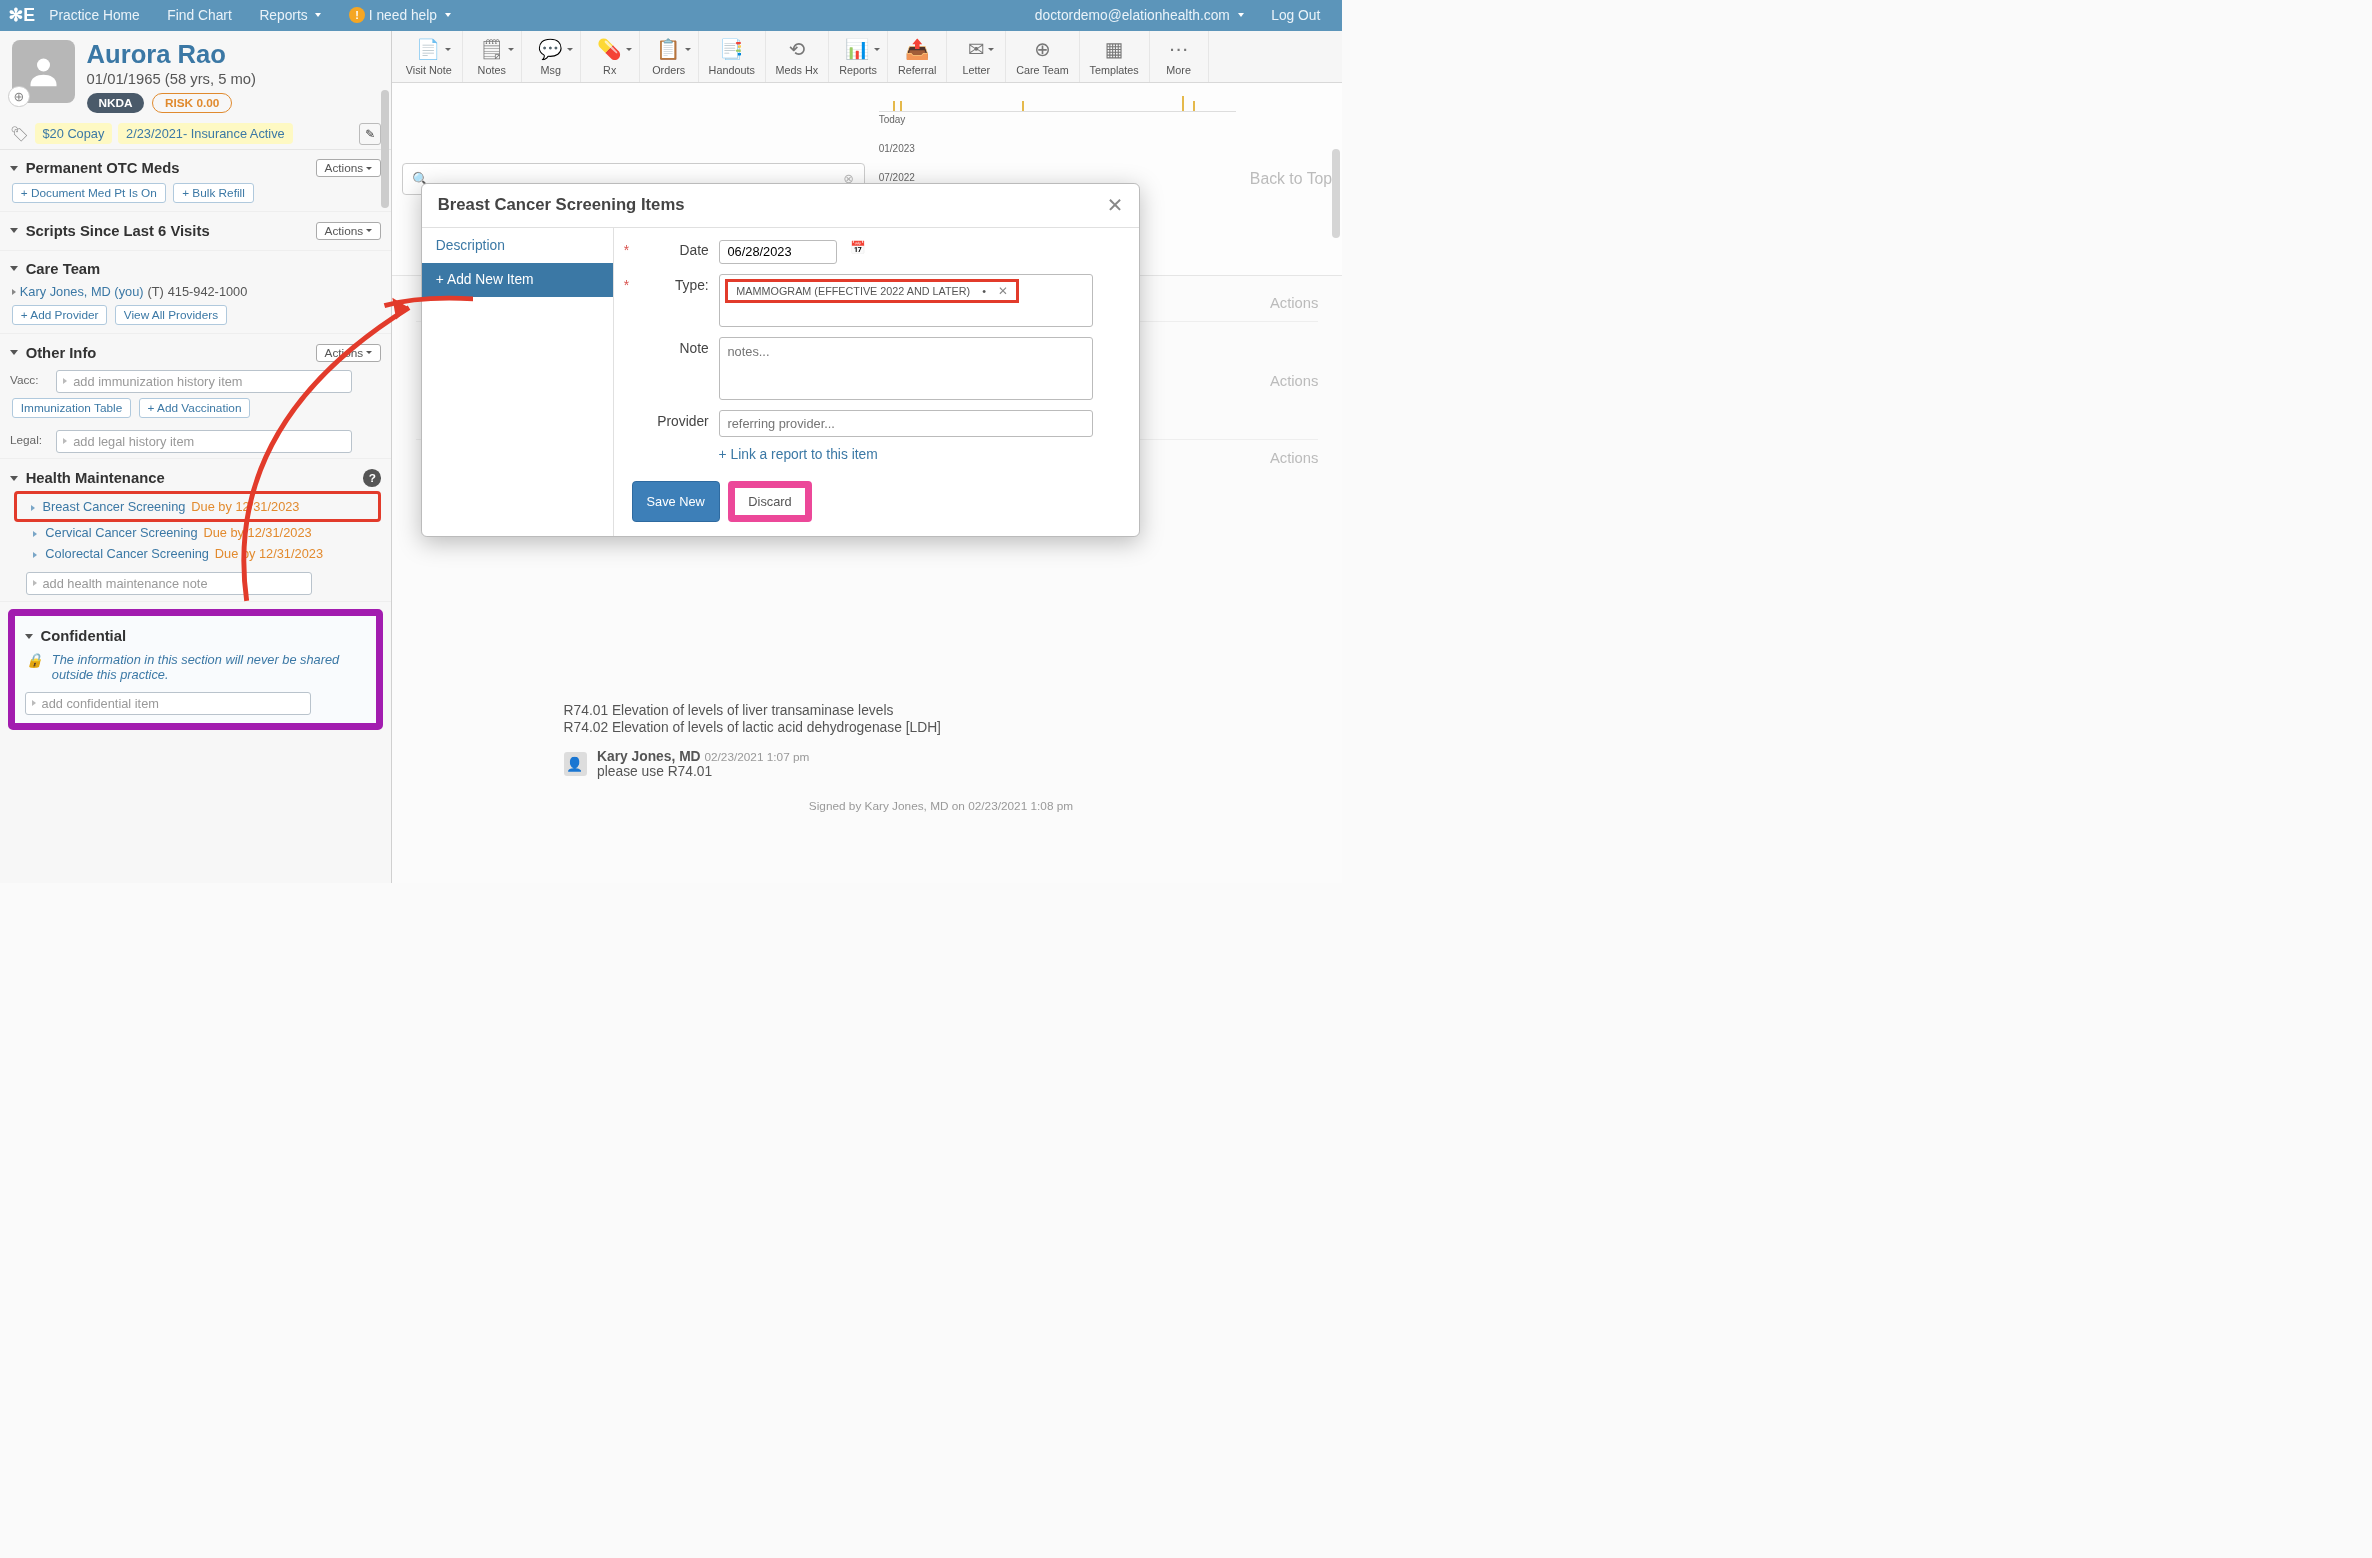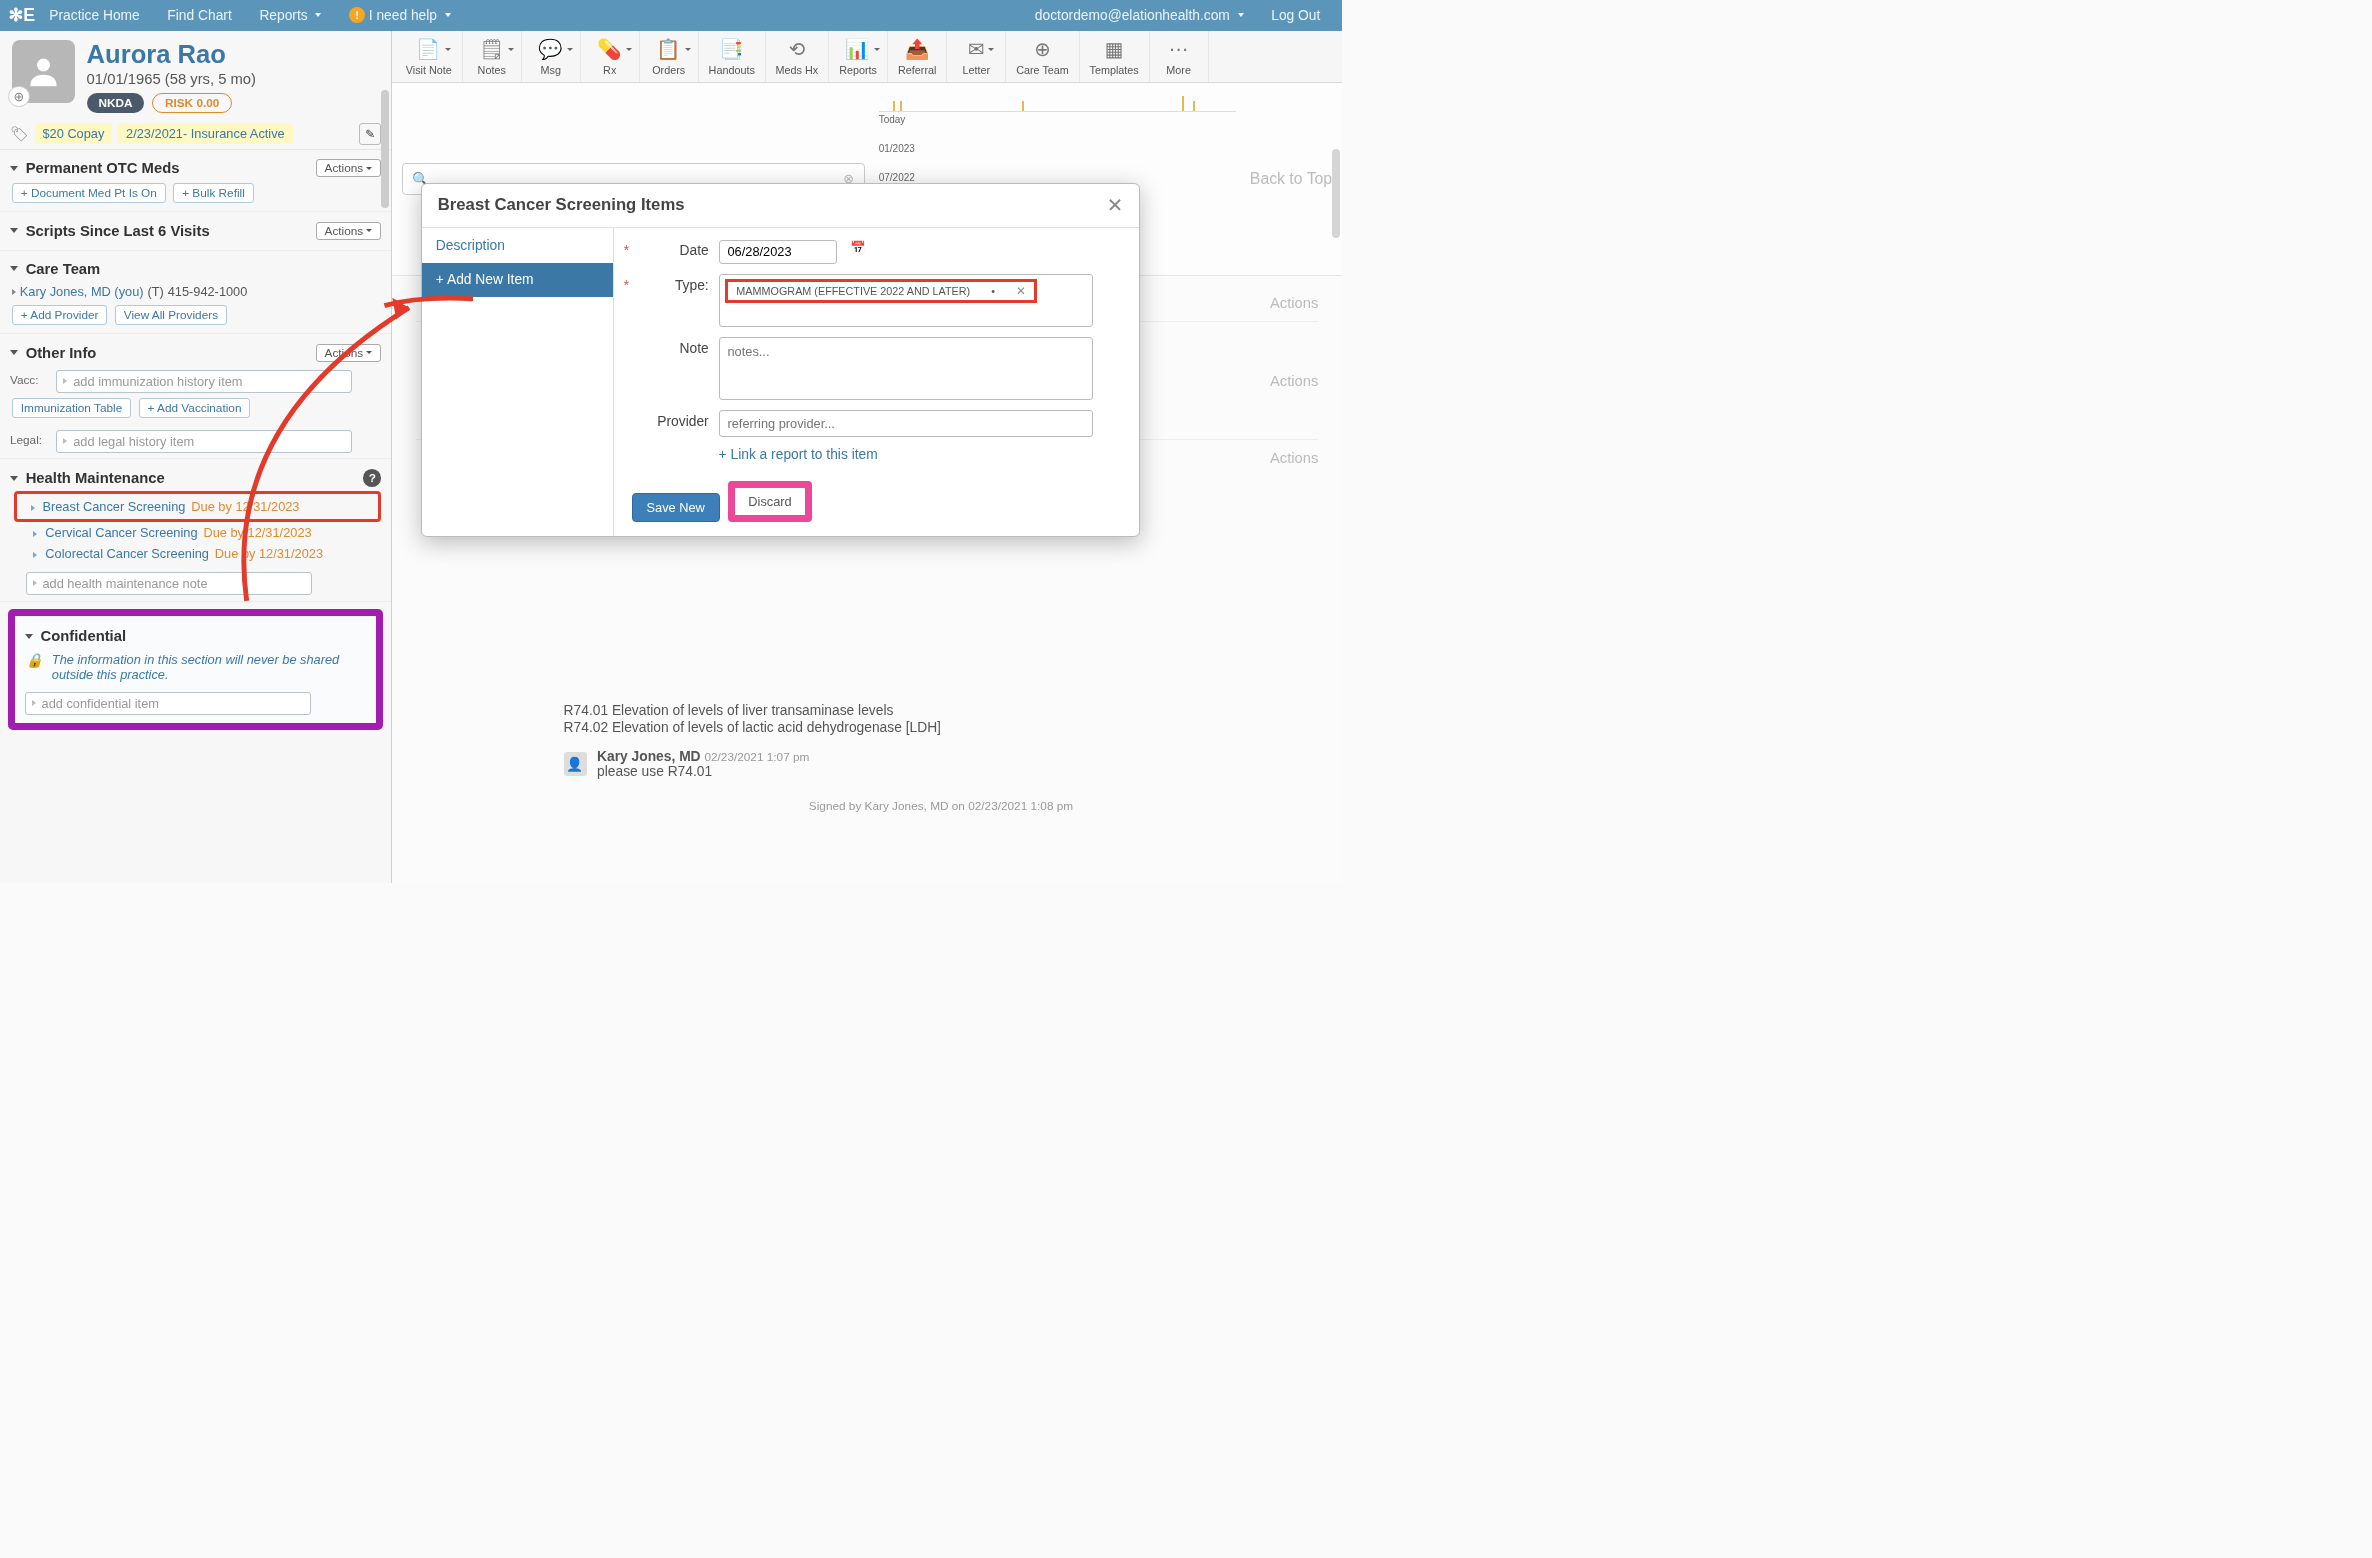--- a/index.html
+++ b/index.html
@@ -104,27 +104,27 @@
 .modal-left { width:192px; border-right:1px solid #e0e0e0; }
 .tab { padding:9.9px 13.8px; font-size:13.8px; color:#3b78a5; cursor:pointer; }
 .tab.active { background:#3b78a5; color:#fff; font-weight:500; }
 .modal-right { flex:1; padding:11.8px 17.7px 13.8px; }
 .form-row { display:flex; align-items:flex-start; margin-bottom:9.9px; gap:9.9px; }
 .form-label { width:77px; text-align:right; color:#444; font-size:13.8px; padding-top:3.9px; position:relative; }
 .required-star { color:#d9534f; position:absolute; left:-7.9px; top:3.9px; }
 .date-input { border:1px solid #bbb; border-radius:3px; padding:3.9px 7.9px; width:118px; font-size:12.8px; }
 .cal-icon { margin-left:3.9px; color:#888; cursor:pointer; }
 .type-box { border:1px solid #bbb; border-radius:3px; padding:3.9px 5.9px; width:374px; min-height:53px; font-size:11.8px; }
-.type-chip { display:inline-flex; align-items:center; gap:21px; padding:2px 5.9px; font-size:10.8px; color:#555; }
+.type-chip { display:inline-flex; align-items:center; gap:12px; padding:2px 5.9px; font-size:10.8px; color:#555; }
 .type-chip .chip-x { color:#888; cursor:pointer; font-size:11.8px; }
 .redbox2 { border:3px solid #e23b2b; display:inline-block; padding:0 2px; }
 .textarea-box { border:1px solid #bbb; border-radius:3px; width:374px; height:63px; padding:5.9px 7.9px; font-size:12.8px; color:#aaa; resize:none; font-family:inherit; }
 .provider-input { border:1px solid #bbb; border-radius:3px; width:374px; padding:4.9px 7.9px; font-size:12.8px; }
 .link-report { color:#3b78a5; font-size:13.8px; cursor:pointer; }
-.modal-footer { padding:3.9px 0 0; display:flex; gap:7.9px;align-items:flex-end; }
+.modal-footer { padding:3.9px 0 0; display:flex; gap:7.9px; }
 .btn-primary { background:#3d7fb8; color:#fff; border:1px solid #2e6aa0; border-radius:3.9px; padding:5.9px 13.8px; font-size:12.8px; cursor:pointer; }
 .btn-default { background:#fff; border:7px solid #ec4899; border-radius:3.9px; padding:5.9px 13.8px; font-size:12.8px; cursor:pointer; color:#555; }
 
 
 .anno-arrow { position:absolute; left:227px; top:276px; width:246px; height:335px; pointer-events:none; z-index:60; }
 
 
 .scroll-hint { position:absolute; right:2px; top:59px; width:7.9px; height:118px; background:#ccc; border-radius:3.9px; }
 .scroll-hint2 { position:absolute; right:2px; top:118px; width:7.9px; height:89px; background:#d5d5d5; border-radius:3.9px; }
 </style>

